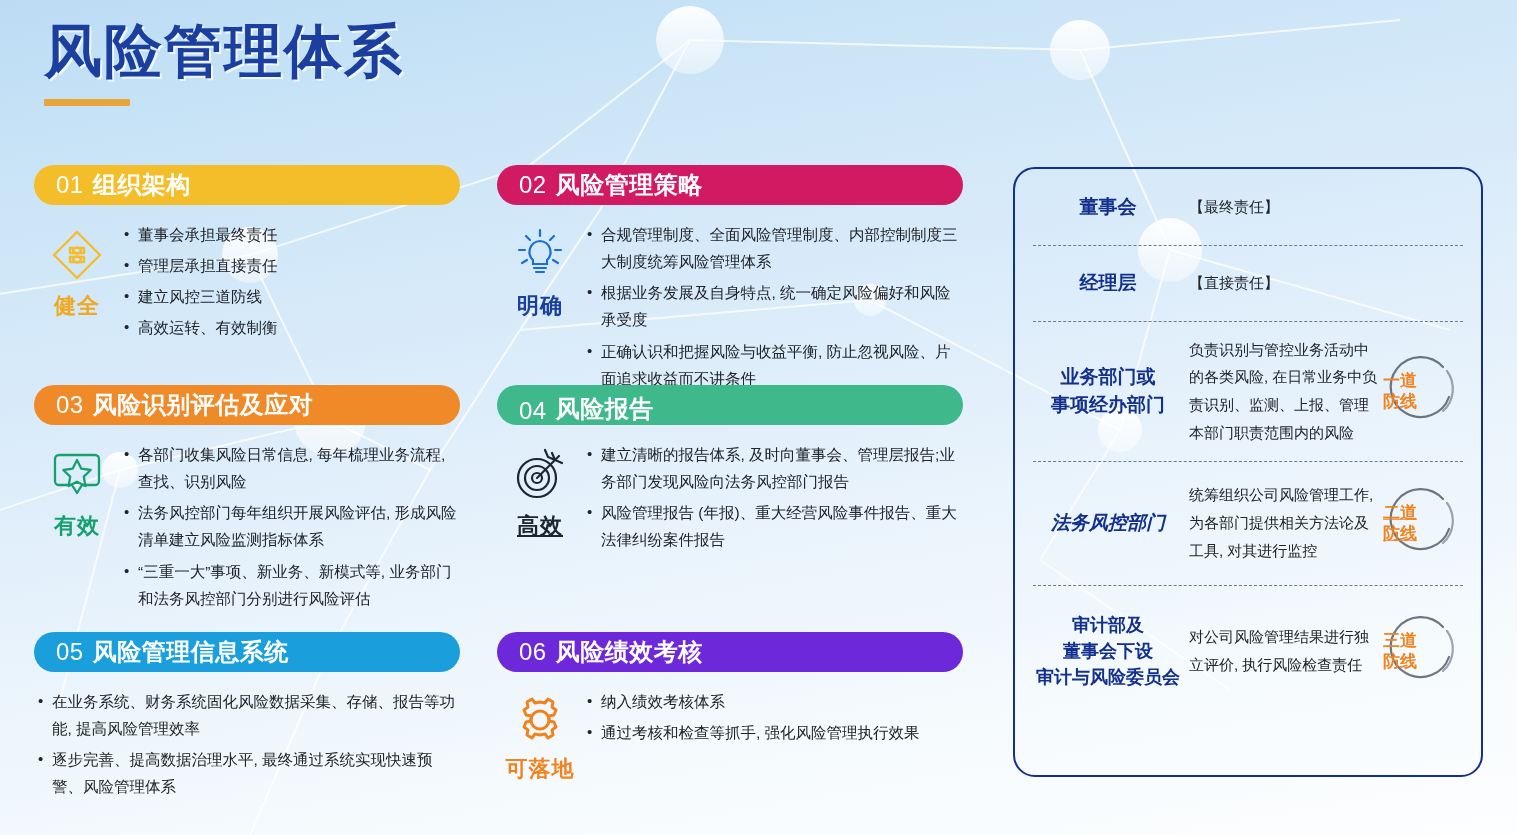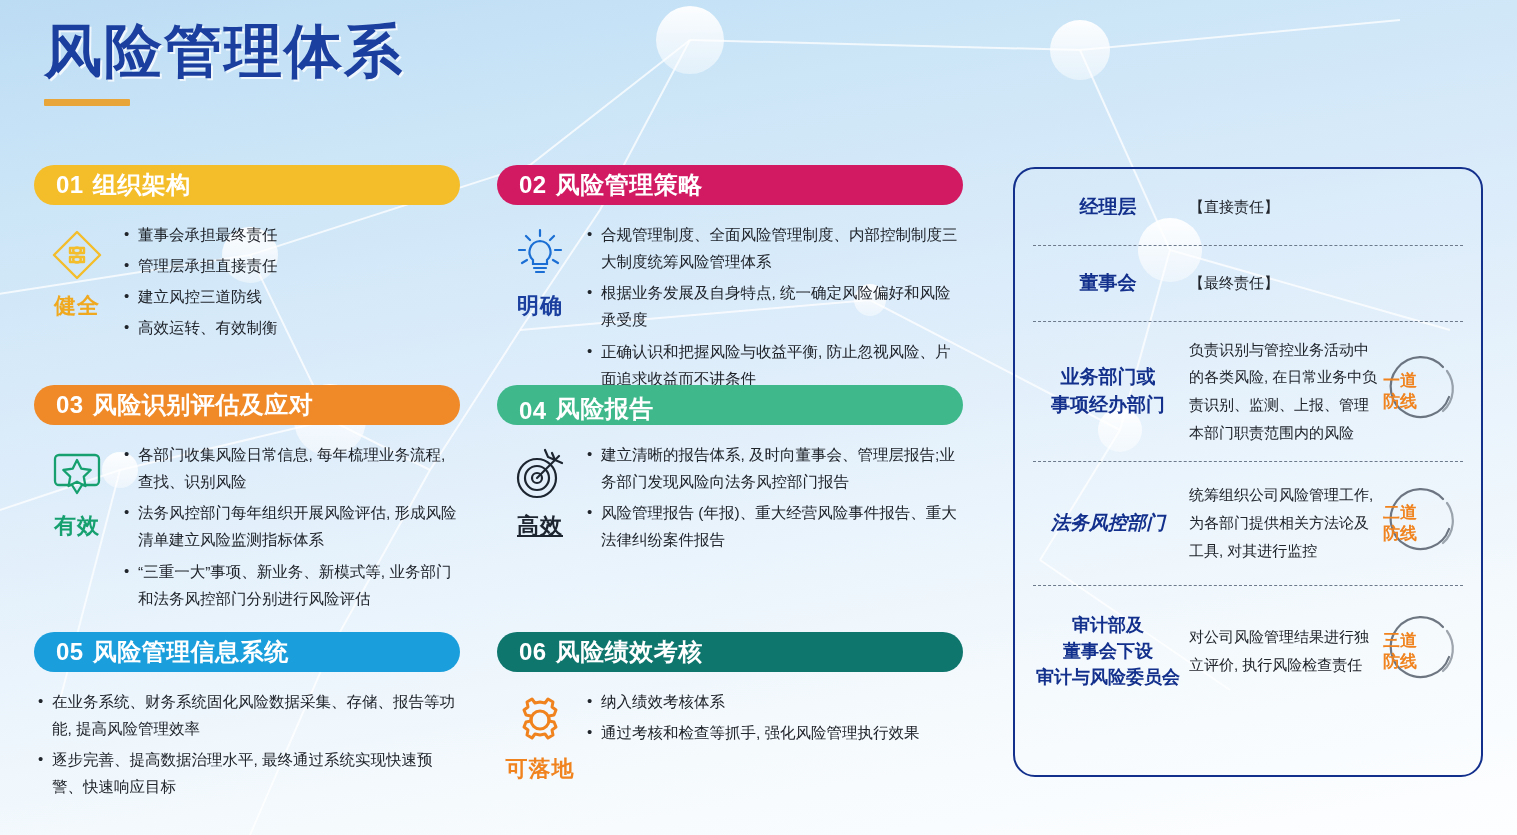--- a/index.html
+++ b/index.html
@@ -20,21 +20,21 @@
   }
   .title-rule{width:86px;height:7px;background:#e8a63a;margin-top:14px;border-radius:1px;}
 
   
   .card{position:absolute;z-index:3;}
   .banner{
     height:40px;border-radius:20px;display:flex;align-items:center;
     padding:0 22px;box-sizing:border-box;color:#fff;
     font-size:24px;font-weight:bold;letter-spacing:.5px;
   }
-  .banner .num{margin-right:9px;font-weight:bold;}
+  .banner .num{margin-right:9px;font-weight:normal;}
   .body{display:flex;margin-top:16px;}
   .iconcol{
     width:86px;flex:0 0 86px;display:flex;flex-direction:column;
     align-items:center;padding-top:6px;
   }
   .iconcol svg{display:block;}
   .kw{font-size:22px;font-weight:bold;margin-top:8px;letter-spacing:1px;white-space:nowrap;}
   .bullets{flex:1;padding-left:4px;}
   .bullet{
     display:flex;font-size:15.5px;color:#20242b;line-height:1.75;
@@ -49,21 +49,21 @@
   .c01 .banner{background:#f4bd2a;}
   .c01 .kw{color:#f0a81e;}
   .c02 .banner{background:#d21a62;}
   .c02 .kw{color:#1b3f9e;}
   .c03 .banner{background:#f08a28;}
   .c03 .kw{color:#16a06f;}
   .c04 .banner{background:#3fb98c;align-items:flex-end;}
   .c04 .kw{color:#1d2630;text-decoration:underline;}
   .c05 .banner{background:#1a9fdc;}
   .c05 .kw{color:#e0104e;}
-  .c06 .banner{background:#0f766e;}
+  .c06 .banner{background:#6d28d9;}
   .c06 .kw{color:#f0831e;}
 
   
   .panel{
     position:absolute;left:1013px;top:167px;width:470px;height:610px;
     border:2.5px solid #13308c;border-radius:22px;box-sizing:border-box;
     z-index:3;
   }
   .prow{display:flex;align-items:center;box-sizing:border-box;padding:0 18px;position:relative;}
   .prow + .prow::before{
@@ -259,21 +259,21 @@
     <span>风险管理信息系统</span>
   </div>
   <div class="body">
     <div class="bullets">
       <div class="bullet">
           <span class="dot">•</span>
           <span class="btxt">在业务系统、财务系统固化风险数据采集、存储、报告等功能, 提高风险管理效率</span>
         </div>
       <div class="bullet">
           <span class="dot">•</span>
-          <span class="btxt">逐步完善、提高数据治理水平, 最终通过系统实现快速预警、快速响应目标</span>
+          <span class="btxt">逐步完善、提高数据治理水平, 最终通过系统实现快速预警、风险管理体系</span>
         </div>
     </div>
   </div>
 </div>
 
 <div class="card c06" style="left:497px;top:632px;width:466px;">
   <div class="banner">
     <span class="num">06</span>
     <span>风险绩效考核</span>
   </div>
@@ -296,28 +296,28 @@
           <span class="dot">•</span>
           <span class="btxt">通过考核和检查等抓手, 强化风险管理执行效果</span>
         </div>
     </div>
   </div>
 </div>
 
 <div class="panel">
 
   <div class="prow" style="height:76px;">
+    <div class="plabel">董事会</div>
+    <div class="pdesc">【最终责任】</div>
+    <div class="pring"></div>
+  </div>
+
+  <div class="prow" style="height:76px;">
     <div class="plabel">经理层</div>
     <div class="pdesc">【直接责任】</div>
-    <div class="pring"></div>
-  </div>
-
-  <div class="prow" style="height:76px;">
-    <div class="plabel">董事会</div>
-    <div class="pdesc">【最终责任】</div>
     <div class="pring"></div>
   </div>
 
   <div class="prow" style="height:140px;">
     <div class="plabel" style="white-space:pre-line;">业务部门或
 事项经办部门</div>
     <div class="pdesc">负责识别与管控业务活动中的各类风险, 在日常业务中负责识别、监测、上报、管理本部门职责范围内的风险</div>
     <div class="pring">
       <svg width="76" height="76" viewBox="0 0 76 76">
         <g fill="none" stroke="#555e6b" stroke-width="2.2" stroke-linecap="round">
@@ -333,21 +333,21 @@
   <div class="prow" style="height:124px;">
     <div class="plabel" style="white-space:pre-line;font-style:italic;">法务风控部门</div>
     <div class="pdesc">统筹组织公司风险管理工作, 为各部门提供相关方法论及工具, 对其进行监控</div>
     <div class="pring">
       <svg width="76" height="76" viewBox="0 0 76 76">
         <g fill="none" stroke="#555e6b" stroke-width="2.2" stroke-linecap="round">
           <path d="M58 14 a30 30 0 1 0 6 30" opacity=".85"></path>
           <path d="M62 18 a30 30 0 0 1 -4 40" opacity=".55"></path>
         </g>
       </svg>
-      <div class="ringtxt" style="white-space:pre-line;">二道
+      <div class="ringtxt" style="white-space:pre-line;text-decoration:underline;">二道
 防线</div>
     </div>
   </div>
 
   <div class="prow" style="height:132px;">
     <div class="plabel" style="white-space:pre-line;font-size:18px;">审计部及
 董事会下设
 审计与风险委员会</div>
     <div class="pdesc">对公司风险管理结果进行独立评价, 执行风险检查责任</div>
     <div class="pring">

